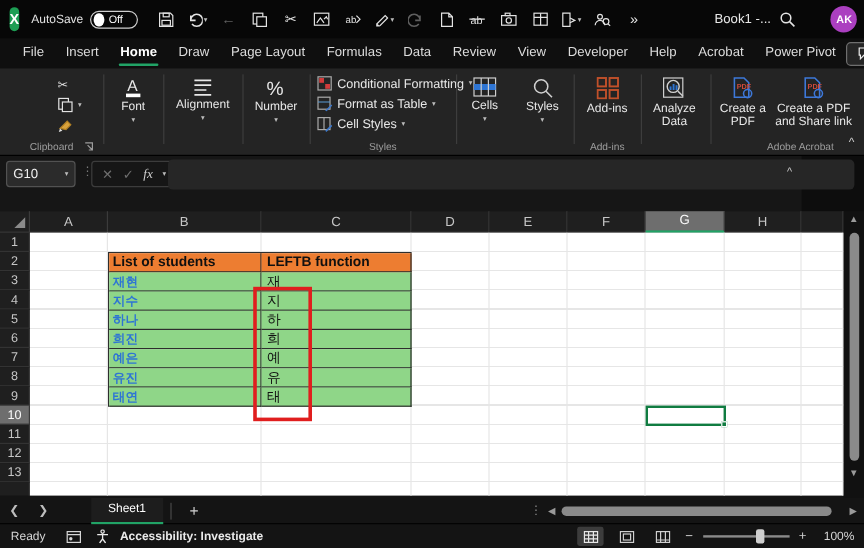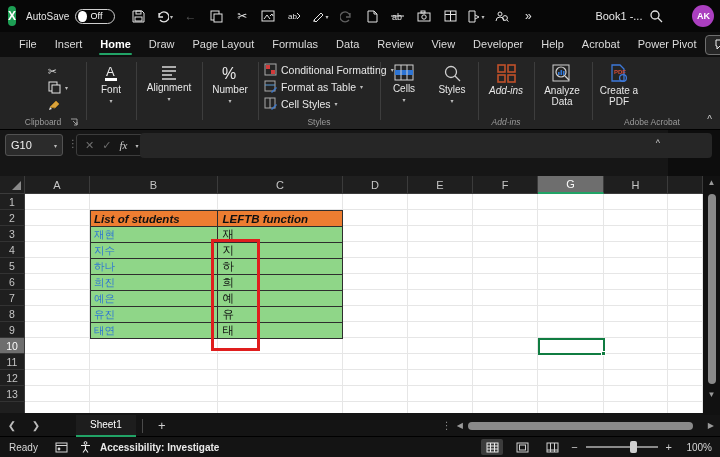--- a/index.html
+++ b/index.html
@@ -73,23 +73,23 @@
       repeating-linear-gradient(to bottom, transparent 0 15px, #E6E6E6 15px 16px),
       linear-gradient(#E6E6E6,#E6E6E6),linear-gradient(#E6E6E6,#E6E6E6),linear-gradient(#E6E6E6,#E6E6E6),
       linear-gradient(#E6E6E6,#E6E6E6),linear-gradient(#E6E6E6,#E6E6E6),linear-gradient(#E6E6E6,#E6E6E6),
       linear-gradient(#E6E6E6,#E6E6E6),linear-gradient(#E6E6E6,#E6E6E6),linear-gradient(#E6E6E6,#E6E6E6);
     background-size:auto, 1px 100%,1px 100%,1px 100%,1px 100%,1px 100%,1px 100%,1px 100%,1px 100%,1px 100%;
     background-position:0 0, 64px 0,192px 0,317px 0,382px 0,447px 0,512px 0,578px 0,642px 0,677px 0;
     background-repeat:repeat, no-repeat,no-repeat,no-repeat,no-repeat,no-repeat,no-repeat,no-repeat,no-repeat,no-repeat; }
   .xl-table { position:absolute; left:65px; top:16px; width:253px; border-left:1px solid #2e2e2e; border-top:1px solid #2e2e2e; }
   .trow { display:flex; }
   .tc { height:16px; border-right:1px solid #2e2e2e; border-bottom:1px solid #2e2e2e; display:flex; align-items:center; overflow:hidden; }
-  .tc.name { width:128px; padding-left:3px; font-size:10.5px; font-weight:normal; }
+  .tc.name { width:128px; padding-left:3px; font-size:10.5px; font-weight:bold; }
   .tc.leftv { width:125px; padding-left:4px; font-size:11.5px; color:#111; }
-  .tc.hdr { font-size:11.5px; font-weight:bold; color:#101010;font-style:italic; }
+  .tc.hdr { font-size:11.5px; font-weight:bold; color:#101010; }
   .selectionbox { position:absolute; left:513px; top:144px; width:67px; height:17px; border:2px solid #107C41; }
   .selectionbox .handle { position:absolute; right:-3px; bottom:-3px; width:5px; height:5px; background:#107C41; border:1px solid #fff; }
   .annotation { position:absolute; left:186px; top:45px; width:49px; height:112px; border:3px solid #E01E1E; }
   .vscroll { position:absolute; left:703px; top:0; width:17px; height:239px; background:#111; display:flex; flex-direction:column; align-items:center; }
   .vscroll .arr { color:#9a9a9a; font-size:8px; line-height:14px; }
   .vthumb { width:8px; height:190px; background:#8a8a8a; border-radius:4px; margin:4px 0; }
 
   
   .sheetbar { position:absolute; left:0; top:415px; width:720px; height:22px; background:#141414; border-bottom:1px solid #000; display:flex; align-items:center; }
   .nav-arr { color:#bdbdbd; font-size:10px; width:24px; text-align:center; }
@@ -368,21 +368,21 @@
       <svg width="18" height="18" viewBox="0 0 18 18">
           <circle cx="8" cy="8" r="5.5" fill="none" stroke="#cfcfcf" stroke-width="1.3"></circle>
           <line x1="12" y1="12" x2="17" y2="17" stroke="#cfcfcf" stroke-width="1.3"></line>
         </svg>
       <span class="lbl">Styles</span>
       <span class="dd">▾</span>
     </div>
   </div>
   <div class="vsep" style="left:478px;"></div>
 
-  <div class="rgroup" style="left:480px; width:52px;font-style:italic;">
+  <div class="rgroup" style="left:480px; width:52px;">
     <div class="bigbtn">
       <svg width="19" height="19" viewBox="0 0 19 19">
           <rect x="1" y="1" width="7" height="7" fill="none" stroke="#C0502A" stroke-width="1.6"></rect>
           <rect x="11" y="1" width="7" height="7" fill="none" stroke="#C0502A" stroke-width="1.6"></rect>
           <rect x="1" y="11" width="7" height="7" fill="none" stroke="#C0502A" stroke-width="1.6"></rect>
           <rect x="11" y="11" width="7" height="7" fill="none" stroke="#C0502A" stroke-width="1.6"></rect>
         </svg>
       <span class="lbl">Add-ins</span>
     </div>
     <div class="group-label">Add-ins</div>
@@ -397,28 +397,36 @@
           <rect x="6" y="8" width="1.6" height="3" fill="#2e75d4"></rect>
           <rect x="8.5" y="6" width="1.6" height="5" fill="#2e75d4"></rect>
           <rect x="11" y="7" width="1.6" height="4" fill="#2e75d4"></rect>
           <line x1="13" y1="12" x2="17" y2="16" stroke="#cfcfcf" stroke-width="1.3"></line>
         </svg>
       <span class="lbl">Analyze Data</span>
     </div>
   </div>
   <div class="vsep" style="left:592px;"></div>
 
-  <div class="rgroup" style="left:594px; width:116px;">
+  <div class="rgroup" style="left:594px; width:116px;padding-left:15px;">
     <div class="bigbtn" style="position:absolute; left:0; width:50px;">
       <svg width="20" height="19" viewBox="0 0 20 19">
           <path d="M3 1 h8 l4 4 v12 H3 Z" fill="none" stroke="#3d78d9" stroke-width="1.3"></path>
           <text x="5" y="10" font-size="6" fill="#d04a3a" font-weight="bold">PDF</text>
           <circle cx="14" cy="14" r="3.4" fill="none" stroke="#3d78d9" stroke-width="1.3"></circle>
         </svg>
       <span class="lbl">Create a PDF</span>
+    </div>
+    <div class="bigbtn" style="position:absolute; left:52px; width:64px;">
+      <svg width="20" height="19" viewBox="0 0 20 19">
+          <path d="M3 1 h8 l4 4 v12 H3 Z" fill="none" stroke="#3d78d9" stroke-width="1.3"></path>
+          <text x="5" y="10" font-size="6" fill="#d04a3a" font-weight="bold">PDF</text>
+          <circle cx="14" cy="14" r="3.4" fill="none" stroke="#3d78d9" stroke-width="1.3"></circle>
+        </svg>
+      <span class="lbl">Create a PDF and Share link</span>
     </div>
     <div class="group-label">Adobe Acrobat</div>
   </div>
   <div style="position:absolute; right:8px; bottom:4px; color:#cfcfcf; font-size:10px;">^</div>
 </div>
 
 <div class="formula-row">
   <div class="namebox">
     <span>G10</span>
     <span class="dd">▾</span>

